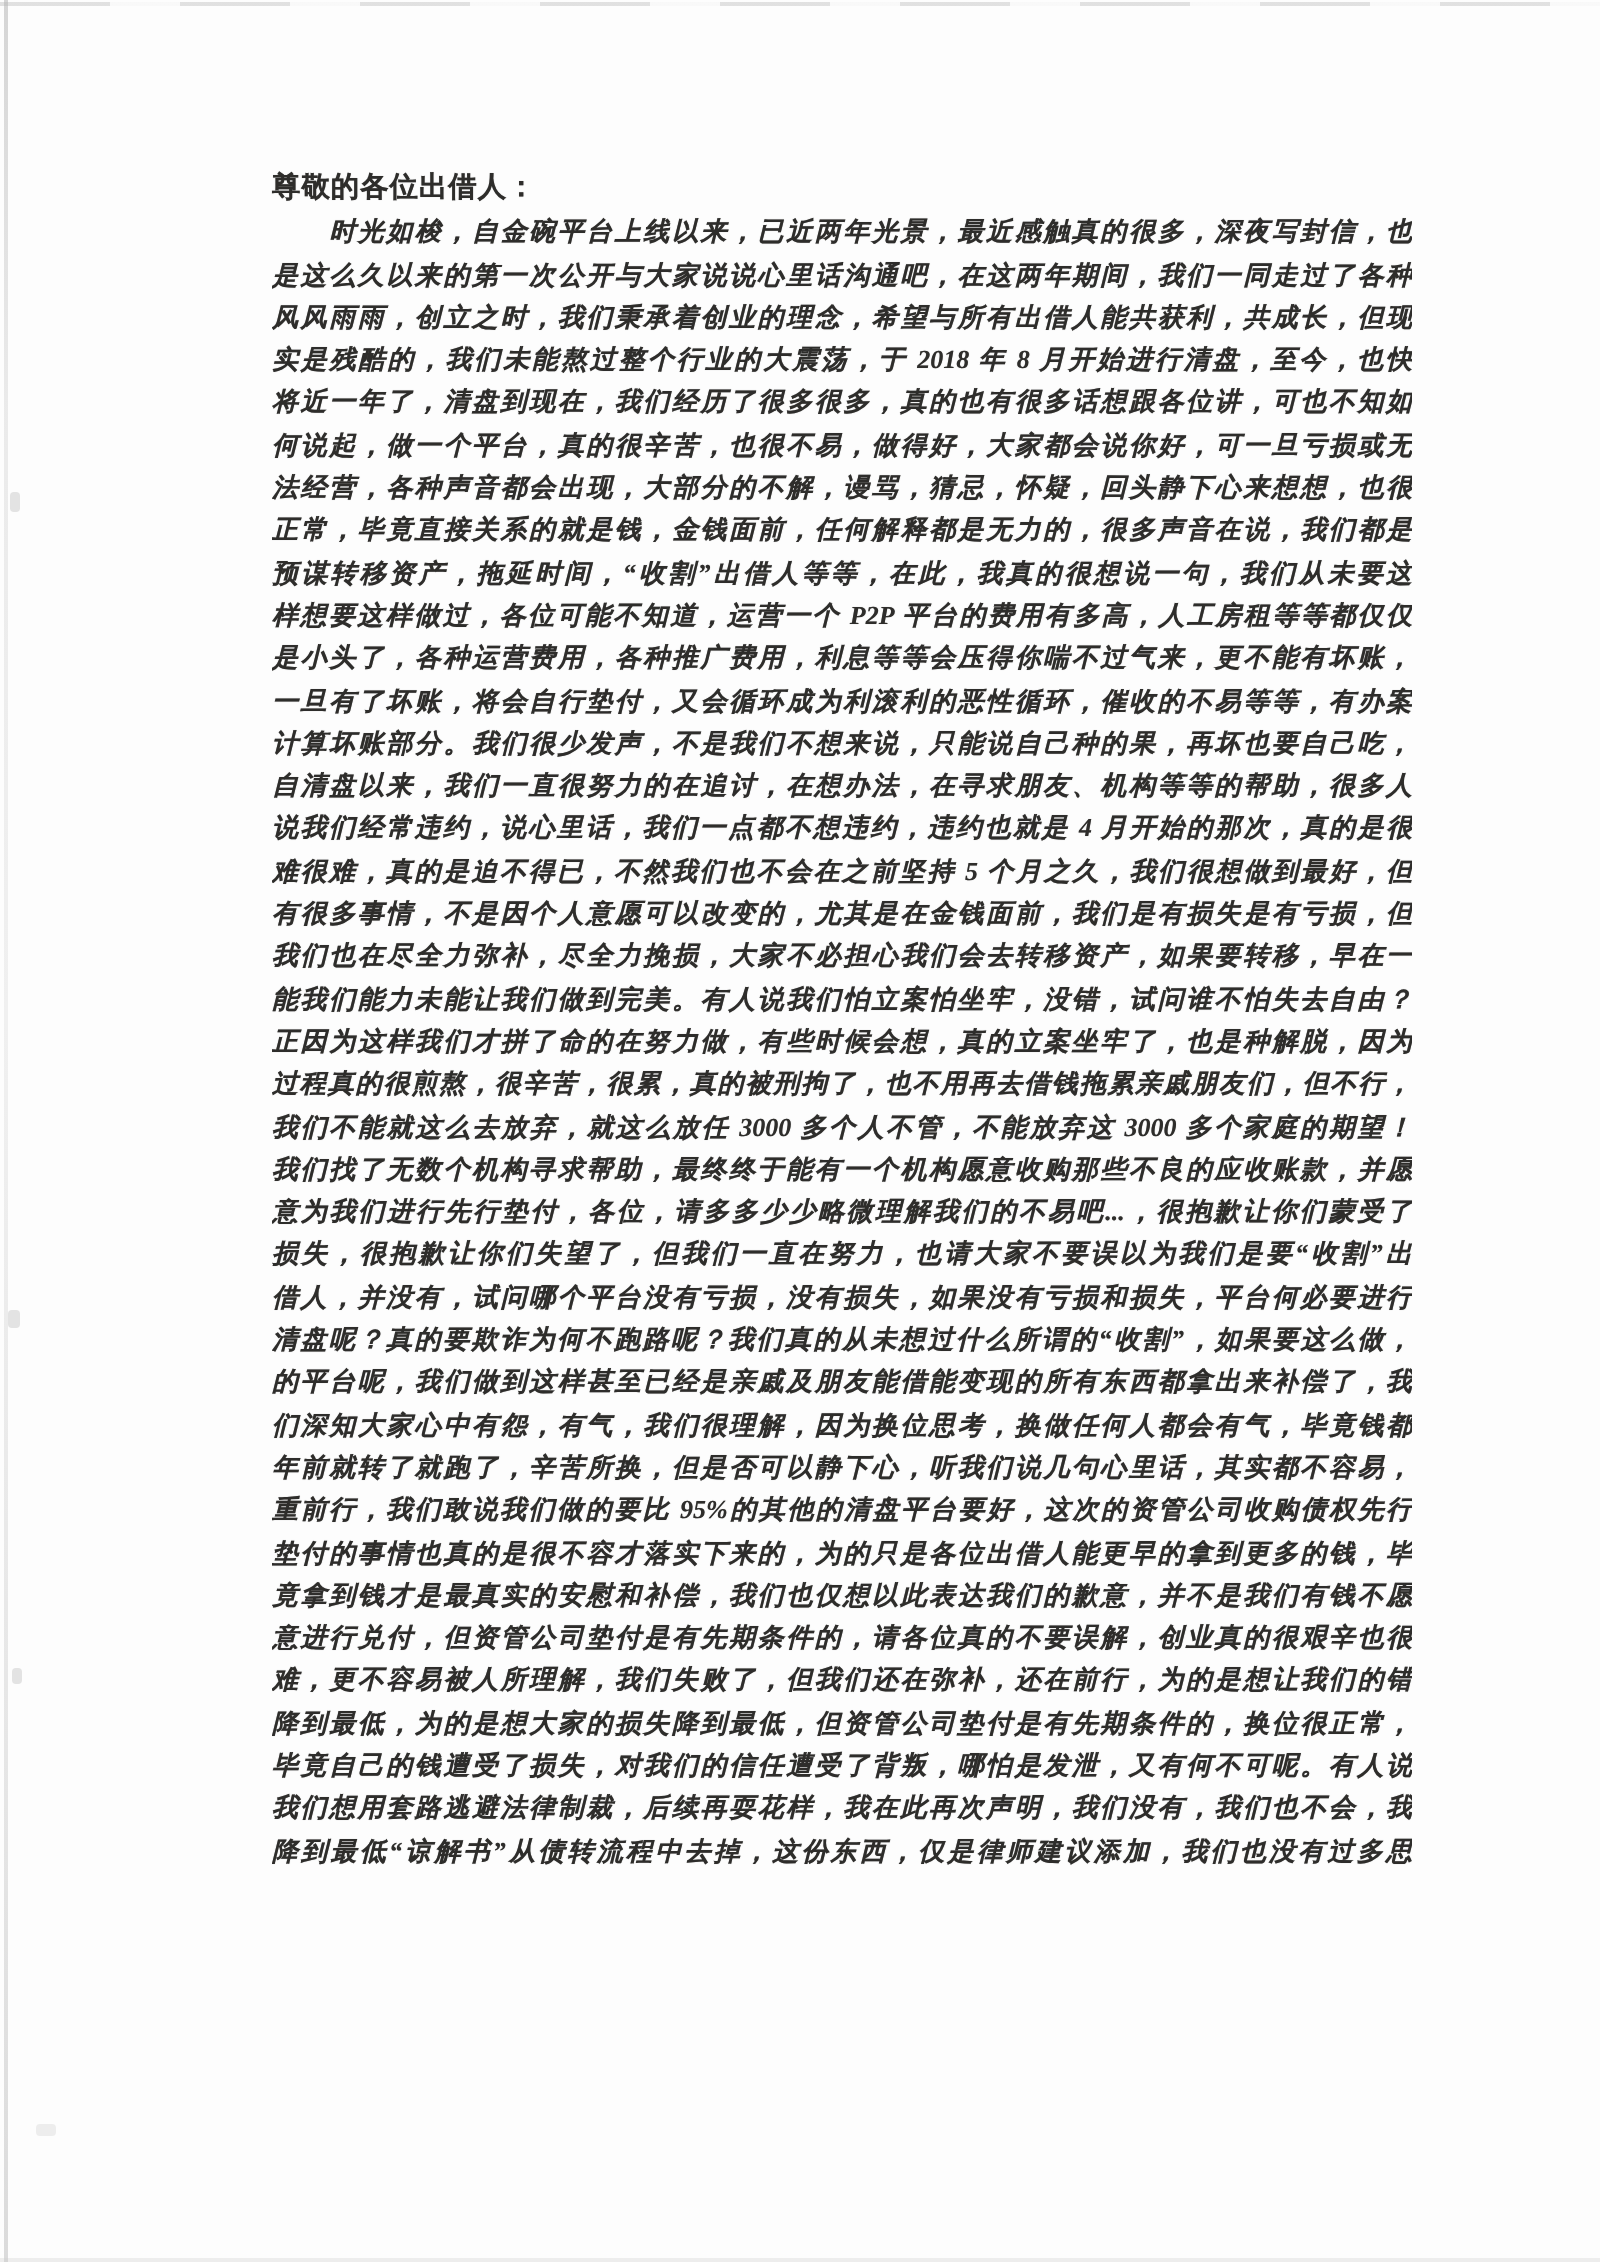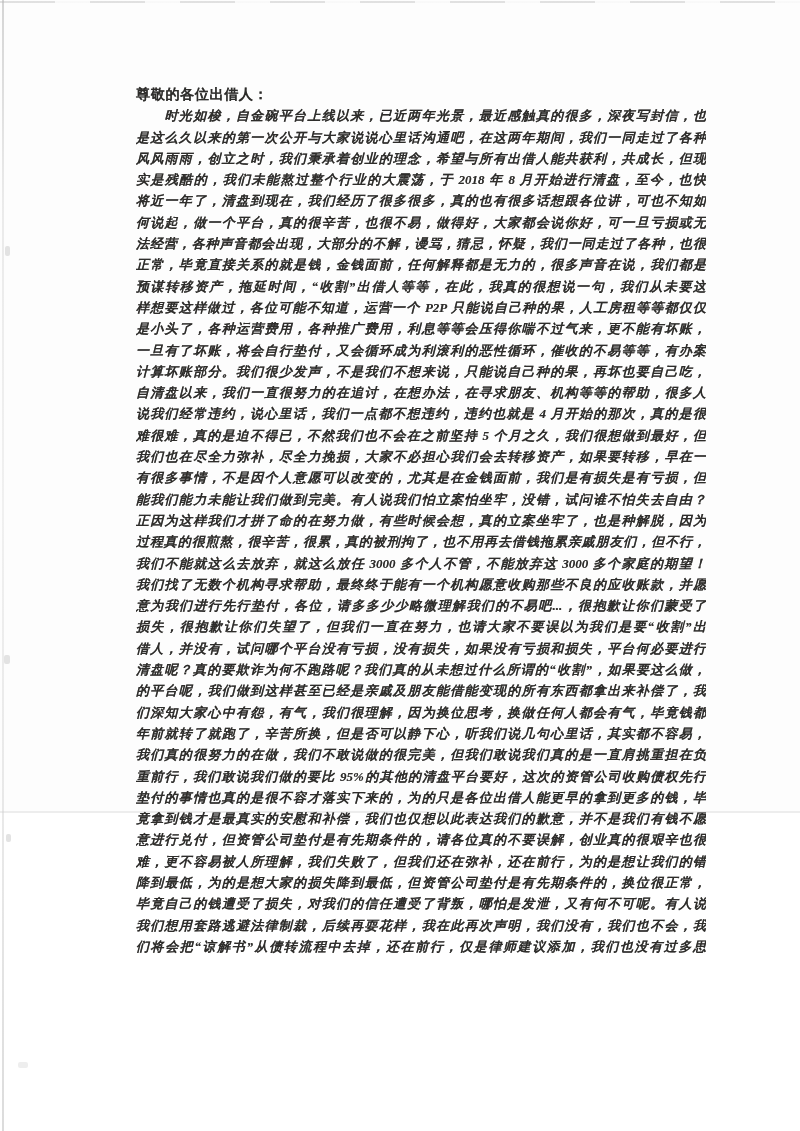--- a/index.html
+++ b/index.html
@@ -11,21 +11,21 @@
   html, body { background: #ffffff; }
   body {
     width: 800px;
     height: 1131px;
     font-family: "Liberation Serif", "DejaVu Serif", serif;
     overflow: hidden;
   }
   .page {
     position: relative;
     width: 800px;
-    height: 813px;
+    height: 1131px;
     background: var(--paper);
   }
   
   .edge-left {
     position: absolute;
     left: 2px; top: 0;
     width: 2px; height: 1131px;
     background: linear-gradient(180deg,
       rgba(180,180,180,.55) 0%,
       rgba(200,200,200,.35) 18%,
@@ -104,50 +104,49 @@
 
   <div class="letter">
     <div class="salutation">尊敬的各位出借人：</div>
     <div class="body-text">
         <div class="text-line">　　时光如梭，自金碗平台上线以来，已近两年光景，最近感触真的很多，深夜写封信，也</div>
         <div class="text-line">是这么久以来的第一次公开与大家说说心里话沟通吧，在这两年期间，我们一同走过了各种</div>
         <div class="text-line">风风雨雨，创立之时，我们秉承着创业的理念，希望与所有出借人能共获利，共成长，但现</div>
         <div class="text-line">实是残酷的，我们未能熬过整个行业的大震荡，于 2018 年 8 月开始进行清盘，至今，也快</div>
         <div class="text-line">将近一年了，清盘到现在，我们经历了很多很多，真的也有很多话想跟各位讲，可也不知如</div>
         <div class="text-line">何说起，做一个平台，真的很辛苦，也很不易，做得好，大家都会说你好，可一旦亏损或无</div>
-        <div class="text-line">法经营，各种声音都会出现，大部分的不解，谩骂，猜忌，怀疑，我们一同走过了各种，也很</div>
+        <div class="text-line">法经营，各种声音都会出现，大部分的不解，谩骂，猜忌，怀疑，回头静下心来想想，也很</div>
         <div class="text-line">正常，毕竟直接关系的就是钱，金钱面前，任何解释都是无力的，很多声音在说，我们都是</div>
         <div class="text-line">预谋转移资产，拖延时间，“收割”出借人等等，在此，我真的很想说一句，我们从未要这</div>
-        <div class="text-line">样想要这样做过，各位可能不知道，运营一个 P2P 只能说自己种的果，人工房租等等都仅仅</div>
+        <div class="text-line">样想要这样做过，各位可能不知道，运营一个 P2P 平台的费用有多高，人工房租等等都仅仅</div>
         <div class="text-line">是小头了，各种运营费用，各种推广费用，利息等等会压得你喘不过气来，更不能有坏账，</div>
         <div class="text-line">一旦有了坏账，将会自行垫付，又会循环成为利滚利的恶性循环，催收的不易等等，有办案</div>
         <div class="text-line">计算坏账部分。我们很少发声，不是我们不想来说，只能说自己种的果，再坏也要自己吃，</div>
         <div class="text-line">自清盘以来，我们一直很努力的在追讨，在想办法，在寻求朋友、机构等等的帮助，很多人</div>
         <div class="text-line">说我们经常违约，说心里话，我们一点都不想违约，违约也就是 4 月开始的那次，真的是很</div>
         <div class="text-line">难很难，真的是迫不得已，不然我们也不会在之前坚持 5 个月之久，我们很想做到最好，但</div>
+        <div class="text-line">有很多事情，不是因个人意愿可以改变的，尤其是在金钱面前，我们是有损失是有亏损，但</div>
         <div class="text-line">我们也在尽全力弥补，尽全力挽损，大家不必担心我们会去转移资产，如果要转移，早在一</div>
-        <div class="text-line">有很多事情，不是因个人意愿可以改变的，尤其是在金钱面前，我们是有损失是有亏损，但</div>
         <div class="text-line">能我们能力未能让我们做到完美。有人说我们怕立案怕坐牢，没错，试问谁不怕失去自由？</div>
         <div class="text-line">正因为这样我们才拼了命的在努力做，有些时候会想，真的立案坐牢了，也是种解脱，因为</div>
         <div class="text-line">过程真的很煎熬，很辛苦，很累，真的被刑拘了，也不用再去借钱拖累亲戚朋友们，但不行，</div>
         <div class="text-line">我们不能就这么去放弃，就这么放任 3000 多个人不管，不能放弃这 3000 多个家庭的期望！</div>
         <div class="text-line">我们找了无数个机构寻求帮助，最终终于能有一个机构愿意收购那些不良的应收账款，并愿</div>
         <div class="text-line">意为我们进行先行垫付，各位，请多多少少略微理解我们的不易吧...，很抱歉让你们蒙受了</div>
         <div class="text-line">损失，很抱歉让你们失望了，但我们一直在努力，也请大家不要误以为我们是要“收割”出</div>
         <div class="text-line">借人，并没有，试问哪个平台没有亏损，没有损失，如果没有亏损和损失，平台何必要进行</div>
         <div class="text-line">清盘呢？真的要欺诈为何不跑路呢？我们真的从未想过什么所谓的“收割”，如果要这么做，</div>
         <div class="text-line">的平台呢，我们做到这样甚至已经是亲戚及朋友能借能变现的所有东西都拿出来补偿了，我</div>
         <div class="text-line">们深知大家心中有怨，有气，我们很理解，因为换位思考，换做任何人都会有气，毕竟钱都</div>
         <div class="text-line">年前就转了就跑了，辛苦所换，但是否可以静下心，听我们说几句心里话，其实都不容易，</div>
-        <div class="text-line">我们真的很努力的在做，我们不敢说做的很完美，但我们敢说我们真的是一直肩挑重担在负</div>
         <div class="text-line">重前行，我们敢说我们做的要比 95%的其他的清盘平台要好，这次的资管公司收购债权先行</div>
         <div class="text-line">垫付的事情也真的是很不容才落实下来的，为的只是各位出借人能更早的拿到更多的钱，毕</div>
         <div class="text-line">竟拿到钱才是最真实的安慰和补偿，我们也仅想以此表达我们的歉意，并不是我们有钱不愿</div>
         <div class="text-line">意进行兑付，但资管公司垫付是有先期条件的，请各位真的不要误解，创业真的很艰辛也很</div>
         <div class="text-line">难，更不容易被人所理解，我们失败了，但我们还在弥补，还在前行，为的是想让我们的错</div>
         <div class="text-line">降到最低，为的是想大家的损失降到最低，但资管公司垫付是有先期条件的，换位很正常，</div>
         <div class="text-line">毕竟自己的钱遭受了损失，对我们的信任遭受了背叛，哪怕是发泄，又有何不可呢。有人说</div>
         <div class="text-line">我们想用套路逃避法律制裁，后续再耍花样，我在此再次声明，我们没有，我们也不会，我</div>
-        <div class="text-line">们将会把“谅解书”从债转流程中去掉，还在前行，仅是律师建议添加，我们也没有过多思</div>
+        <div class="text-line">降到最低“谅解书”从债转流程中去掉，这份东西，仅是律师建议添加，我们也没有过多思</div>
       </div>
   </div>
 
 </div>
 
 </body></html>

